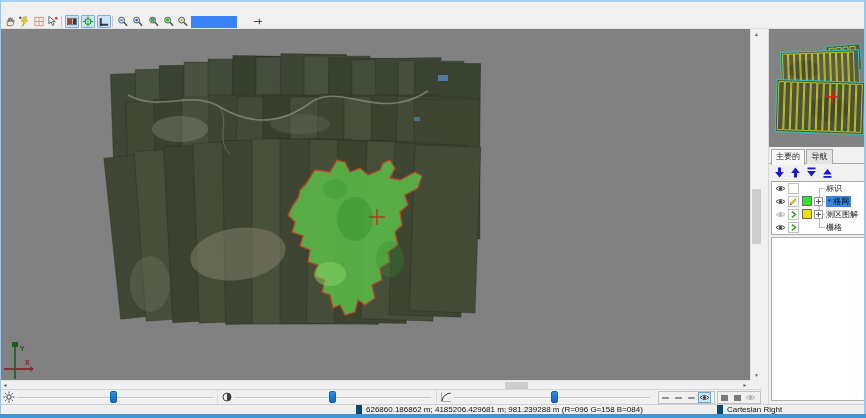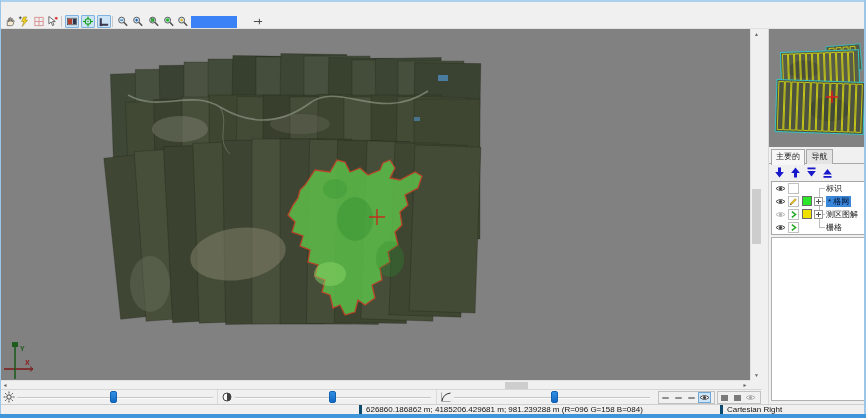--- a/index.html
+++ b/index.html
@@ -66,21 +66,21 @@
   .tswatch{position:absolute;left:30px;top:1px;width:10px;height:10px;border:1px solid #6a6a6a;}
   .texp{position:absolute;left:42px;top:2px;width:9px;height:9px;}
   .tlabel{position:absolute;left:54px;top:1px;height:11px;line-height:11px;font-size:8px;white-space:nowrap;}
   .tlabel.sel{background:#3a86d8;color:#00112e;padding:0 2px;}
   .tvline{position:absolute;left:47px;top:6px;width:1px;height:40px;background:#bdbdbd;}
   .tstub{position:absolute;left:47px;width:6px;height:1px;background:#bdbdbd;top:6px;}
   .listbox{position:absolute;left:2px;top:208px;width:99px;height:164px;background:#fff;border:1px solid #b0b0b0;}
 
   
   .statusbar{position:absolute;left:0;top:404px;width:866px;height:10px;background:#f0f0f0;border-top:1px solid #cfcfcf;font-size:8px;line-height:9px;color:#111;}
-  .sbox{position:absolute;top:0;height:10px;border-right:3px solid #0c4a6e;}
+  .sbox{position:absolute;top:0;height:10px;border-right:6px solid #0c4a6e;}
   .sbox span{display:block;padding-left:4px;white-space:nowrap;overflow:hidden;}
 </style>
 </head>
 <body>
 
 <div id="window">
   <div class="edge-top"></div>
 
 
   <div class="toolbar">

